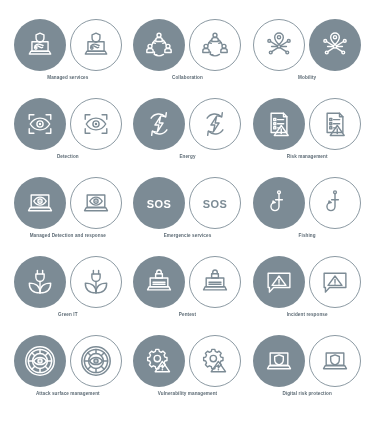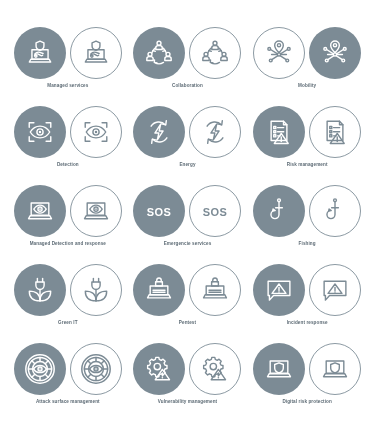--- a/index.html
+++ b/index.html
@@ -6,21 +6,21 @@
   body{
     width:375px;height:430px;
     background:#ffffff;
     font-family:"Liberation Sans", sans-serif;
     overflow:hidden;
   }
   #sheet{
     position:relative;
     width:375px;height:430px;
     box-sizing:border-box;
-    padding:26px 8px 8px 8px;
+    padding:18px 8px 8px 8px;
     display:flex;flex-direction:column;
     justify-content:flex-start;
   }
   .row{
     display:flex;
     flex-direction:row;
     justify-content:space-around;
     align-items:flex-start;
     height:79px;
   }

